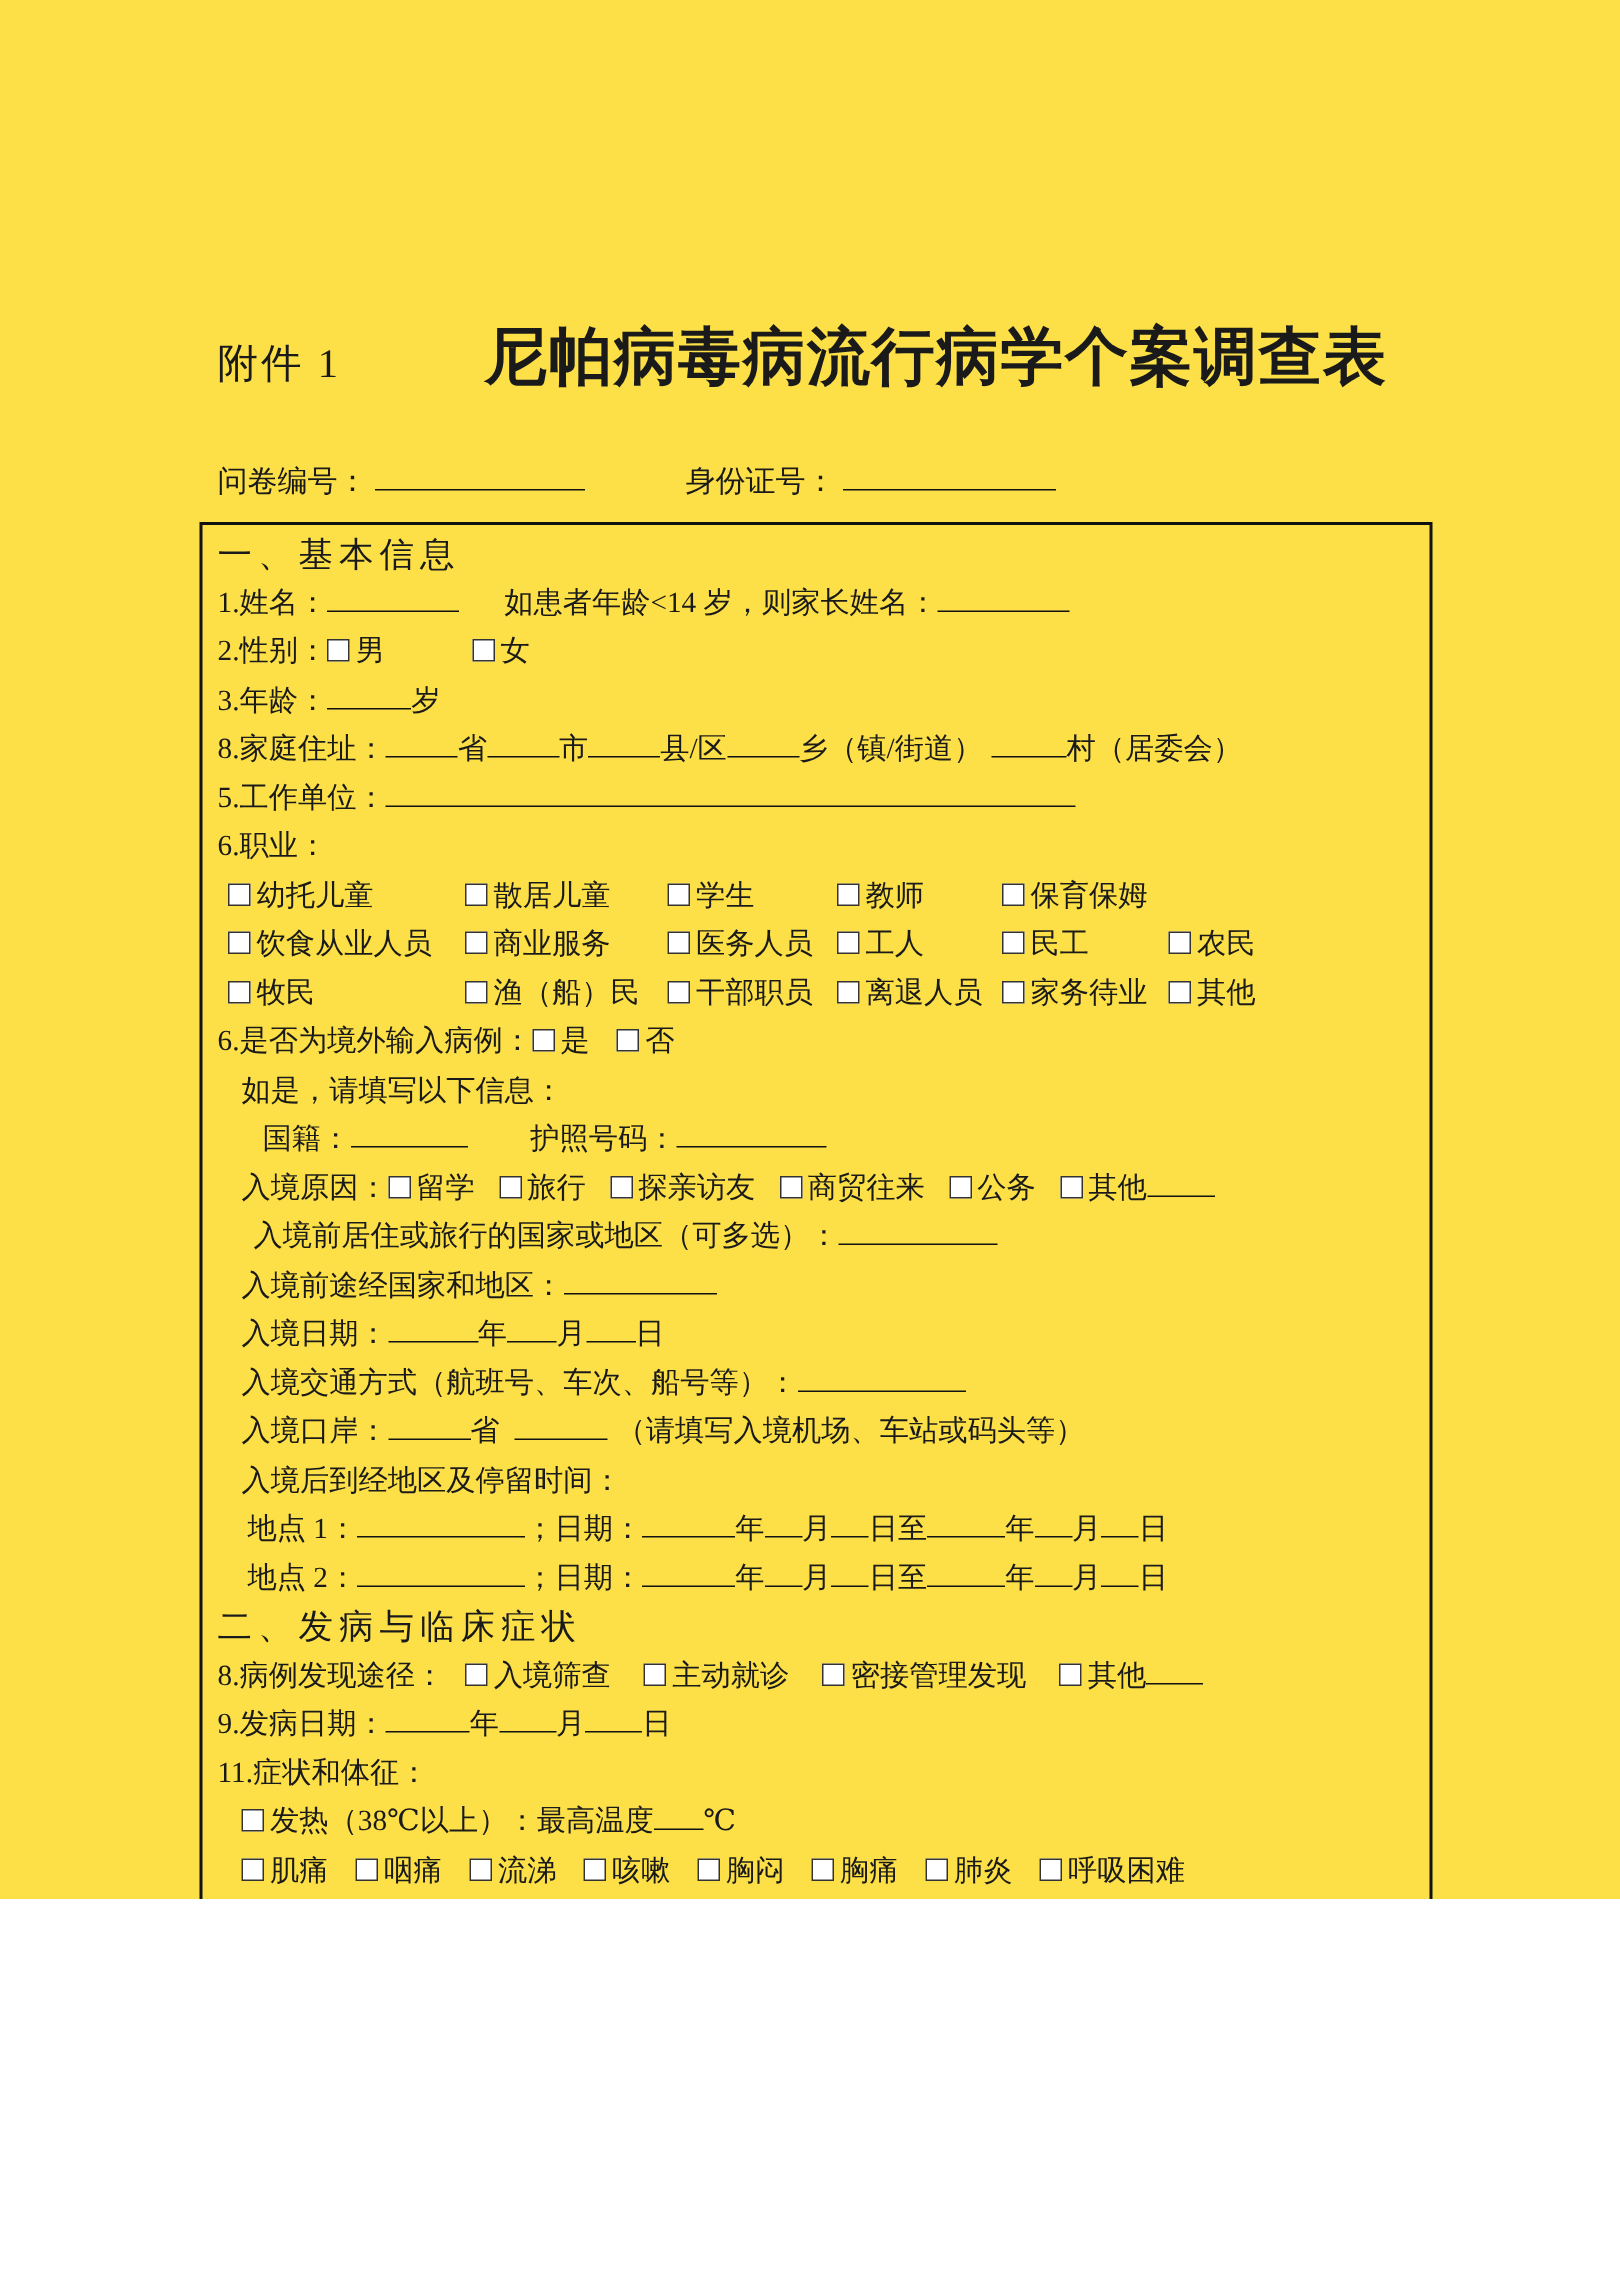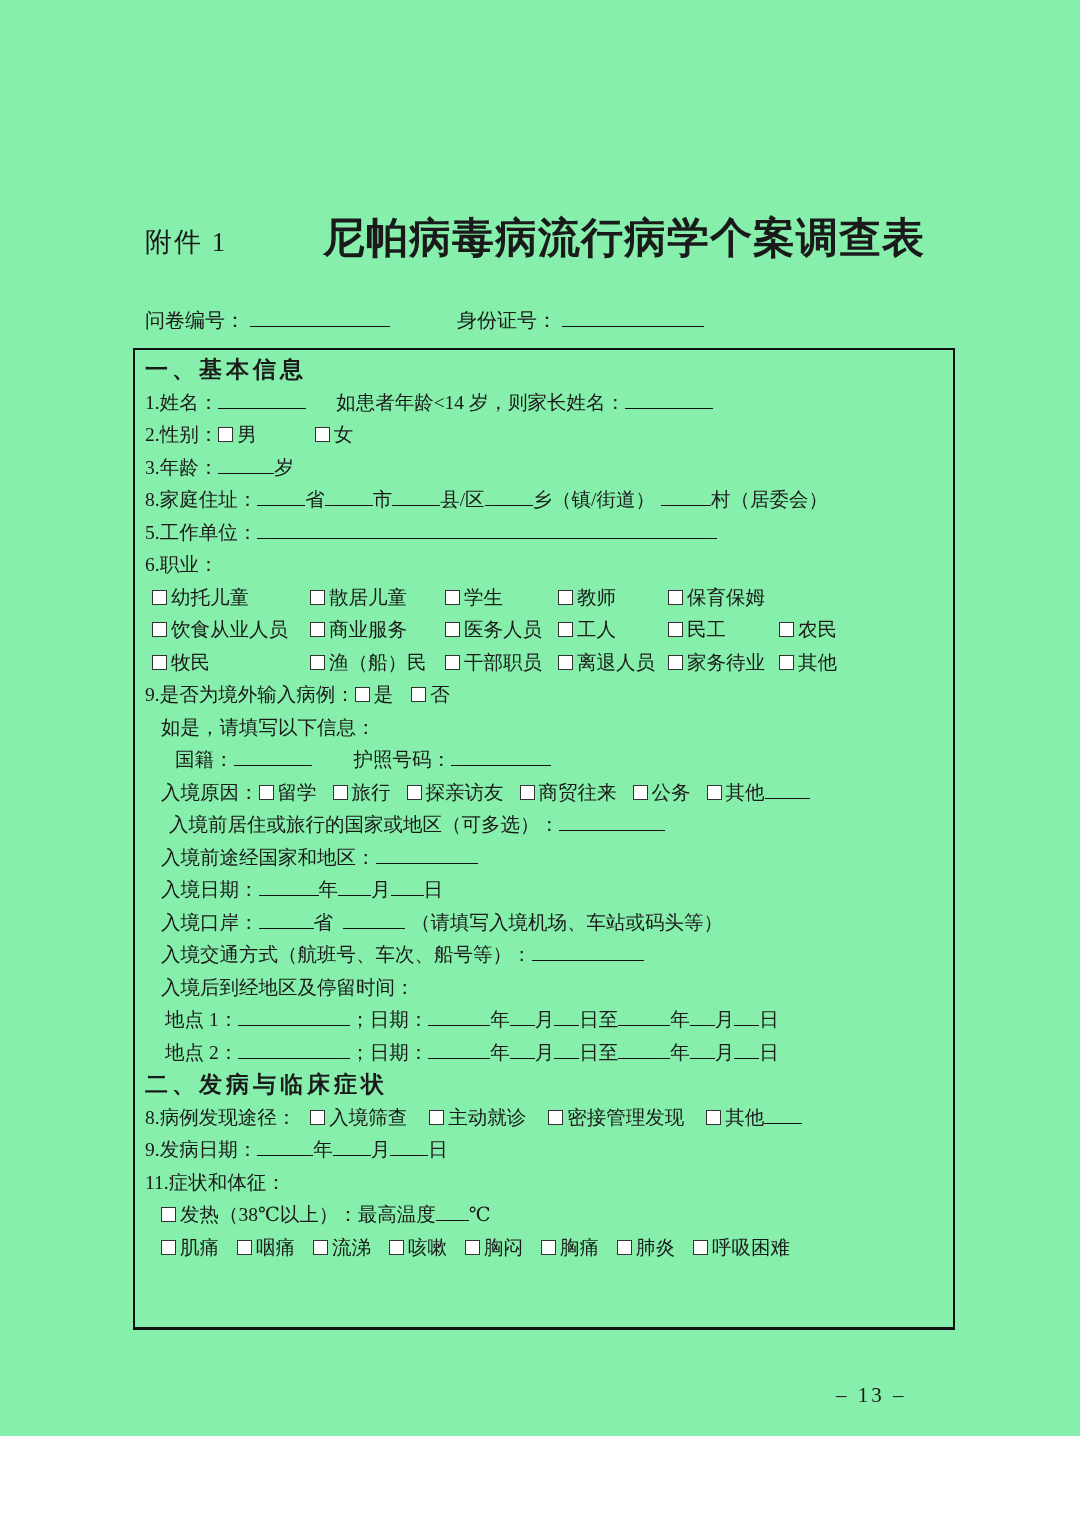--- a/index.html
+++ b/index.html
@@ -1,31 +1,31 @@
 <!DOCTYPE html>
 <html><head>
 <meta charset="utf-8">
 <style>
   html,body { margin:0; padding:0; background:#fff; }
   .page {
-    position:relative; width:1080px; height:1436px; background:#86efac;
+    position:relative; width:1080px; height:1266px; background:#fde047;
     font-family:"Liberation Serif","DejaVu Serif",serif; color:#1a1a1a;
     overflow:hidden;
   }
   .attachment { position:absolute; left:145px; top:224px; font-size:27px; letter-spacing:2px; }
   .doc-title  { position:absolute; left:323px; top:210px; font-size:42px; font-weight:bold; letter-spacing:1px; }
   .meta { position:absolute; left:145px; top:306px; font-size:20px; white-space:nowrap; }
   .blank { display:inline-block; border-bottom:1.6px solid #111; height:1em; vertical-align:baseline; }
   .form-box {
     position:absolute; left:133px; top:348px; width:822px; height:982px;
     box-sizing:border-box; border:2px solid #111; border-bottom-width:3px;
     padding:4px 4px 0 10px; font-size:19.5px;
   }
   .line { height:32.5px; line-height:32.5px; white-space:nowrap; }
-  .sec-h { font-size:23px; font-weight:bold; letter-spacing:4px; }
+  .sec-h { font-size:23px; font-weight:normal; letter-spacing:4px; }
   .cb { display:inline-block; width:13px; height:13px; border:1.6px solid #333; margin-right:4px; vertical-align:-1px; background:#fff; }
   .col { display:inline-block; }
   .in1 { padding-left:16px; }
   .in2 { padding-left:30px; }
   .in2b{ padding-left:24px; }
   .in3 { padding-left:20px; }
   .occ { padding-left:7px; }
   .pagenum { position:absolute; left:836px; top:1383px; font-size:21px; letter-spacing:3px; }
 </style>
 </head>
@@ -78,21 +78,21 @@
 
     <div class="line occ">
       <span class="col" style="width:158px"><span class="cb"></span><span>饮食从业人员</span></span><span class="col" style="width:135px"><span class="cb"></span><span>商业服务</span></span><span class="col" style="width:113px"><span class="cb"></span><span>医务人员</span></span><span class="col" style="width:110px"><span class="cb"></span><span>工人</span></span><span class="col" style="width:111px"><span class="cb"></span><span>民工</span></span><span class="col"><span class="cb"></span><span>农民</span></span>
     </div>
 
     <div class="line occ">
       <span class="col" style="width:158px"><span class="cb"></span><span>牧民</span></span><span class="col" style="width:135px"><span class="cb"></span><span>渔（船）民</span></span><span class="col" style="width:113px"><span class="cb"></span><span>干部职员</span></span><span class="col" style="width:110px"><span class="cb"></span><span>离退人员</span></span><span class="col" style="width:111px"><span class="cb"></span><span>家务待业</span></span><span class="col"><span class="cb"></span><span>其他</span></span>
     </div>
 
     <div class="line">
-      <span>9.是否为境外输入病例：</span><span class="cb"></span><span>是</span><span class="cb" style="margin-left:18px"></span><span>否</span>
+      <span>6.是否为境外输入病例：</span><span class="cb"></span><span>是</span><span class="cb" style="margin-left:18px"></span><span>否</span>
     </div>
 
     <div class="line in1">
       <span>如是，请填写以下信息：</span>
     </div>
 
     <div class="line in2">
       <span>国籍：</span><span class="blank" style="width:78px"></span><span style="margin-left:42px">护照号码：</span><span class="blank" style="width:100px"></span>
     </div>
 
@@ -106,25 +106,25 @@
 
     <div class="line in1">
       <span>入境前途经国家和地区：</span><span class="blank" style="width:102px"></span>
     </div>
 
     <div class="line in1">
       <span>入境日期：</span><span class="blank" style="width:60px"></span><span>年</span><span class="blank" style="width:33px"></span><span>月</span><span class="blank" style="width:33px"></span><span>日</span>
     </div>
 
     <div class="line in1">
-      <span>入境口岸：</span><span class="blank" style="width:55px"></span><span>省</span><span class="blank" style="width:62px;margin-left:10px"></span><span style="margin-left:6px">（请填写入境机场、车站或码头等）</span>
+      <span>入境交通方式（航班号、车次、船号等）：</span><span class="blank" style="width:112px"></span>
     </div>
 
     <div class="line in1">
-      <span>入境交通方式（航班号、车次、船号等）：</span><span class="blank" style="width:112px"></span>
+      <span>入境口岸：</span><span class="blank" style="width:55px"></span><span>省</span><span class="blank" style="width:62px;margin-left:10px"></span><span style="margin-left:6px">（请填写入境机场、车站或码头等）</span>
     </div>
 
     <div class="line in1">
       <span>入境后到经地区及停留时间：</span>
     </div>
 
     <div class="line in3">
       <span>地点 1：</span><span class="blank" style="width:112px"></span><span>；日期：</span><span class="blank" style="width:62px"></span><span>年</span><span class="blank" style="width:25px"></span><span>月</span><span class="blank" style="width:25px"></span><span>日至</span><span class="blank" style="width:52px"></span><span>年</span><span class="blank" style="width:25px"></span><span>月</span><span class="blank" style="width:25px"></span><span>日</span>
     </div>
 

